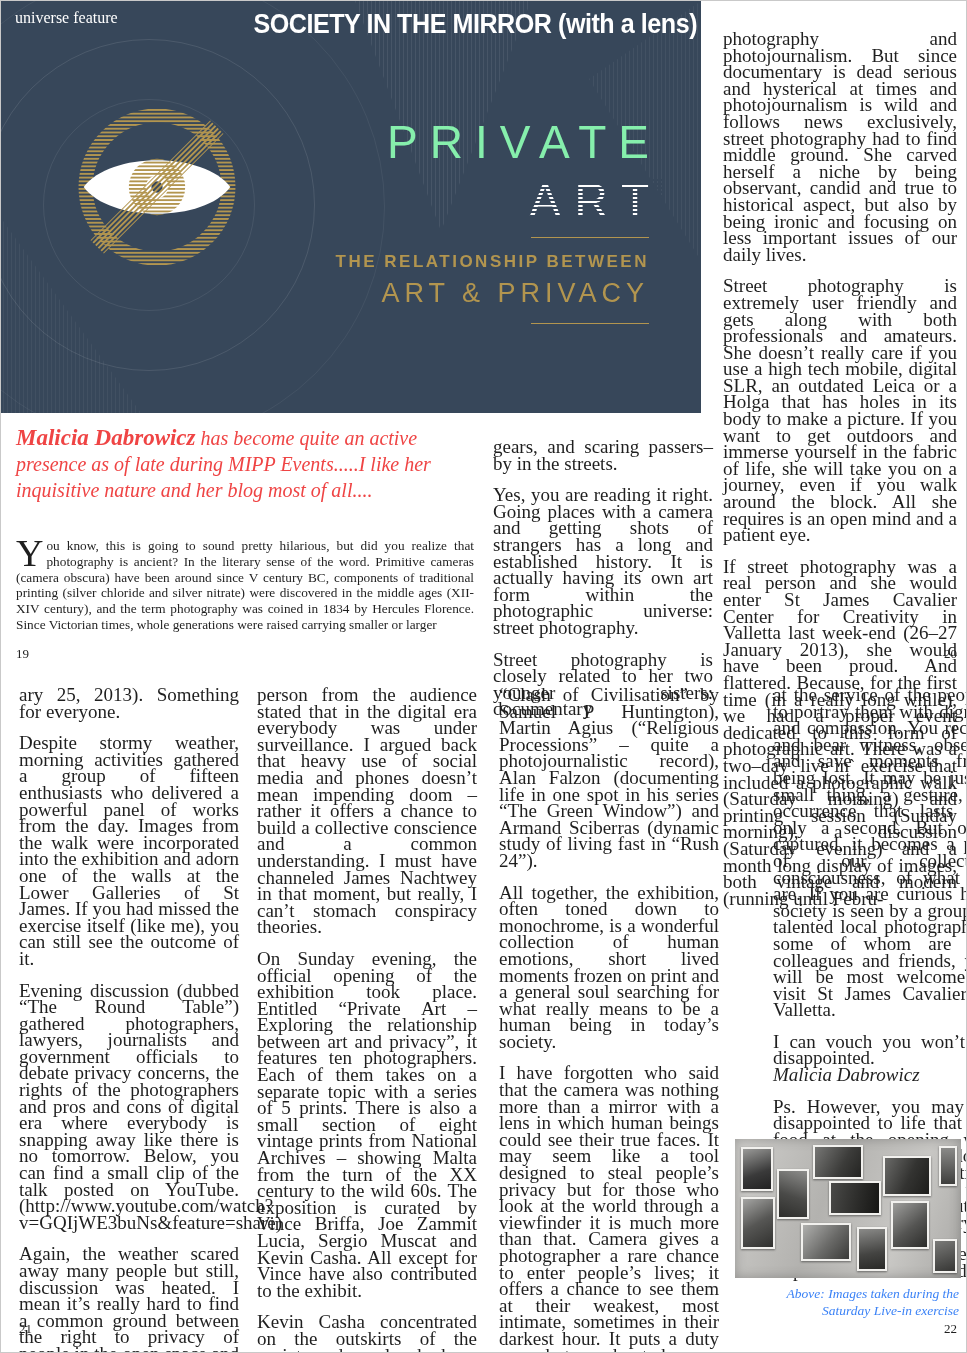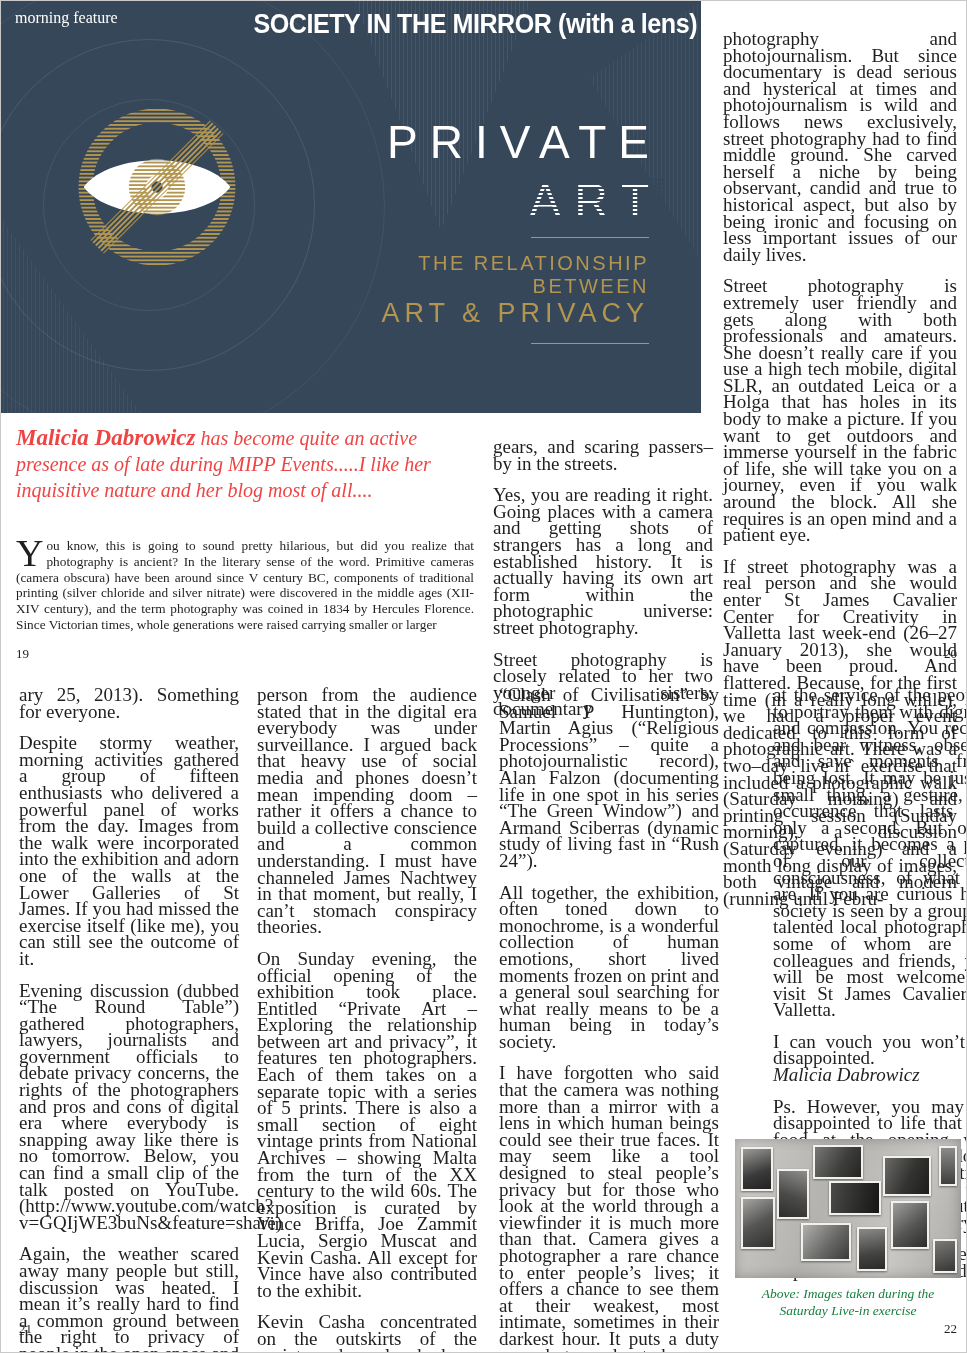--- a/index.html
+++ b/index.html
@@ -19,28 +19,28 @@
   .wedge3{left:-10px;top:180px;width:150px;height:232px;clip-path:polygon(0 100%,0 10%,100% 100%);opacity:.35;}
 
   .kicker{position:absolute;left:14px;top:8px;color:#ffffff;font-size:16px;font-family:"Liberation Serif",serif;}
   .banner{position:absolute;right:4px;top:8px;color:#ffffff;font-family:"Liberation Sans",sans-serif;
           font-weight:bold;font-size:27px;letter-spacing:-0.5px;transform:scaleX(0.93);transform-origin:right top;white-space:nowrap;}
 
   .logo{position:absolute;left:62px;top:92px;}
 
   .title-block{position:absolute;right:52px;top:118px;width:320px;text-align:right;
                font-family:"Liberation Sans",sans-serif;}
-  .title-private{color:#ffffff;font-size:46px;font-weight:400;letter-spacing:12px;margin-right:-12px;line-height:1;text-align:right;}
+  .title-private{color:#86efac;font-size:46px;font-weight:400;letter-spacing:12px;margin-right:-12px;line-height:1;text-align:right;}
   .title-art{position:relative;display:inline-block;color:#ffffff;font-size:46px;font-weight:400;
              letter-spacing:14px;margin-right:-14px;line-height:1;margin-top:12px;}
   .title-art .stripes{position:absolute;inset:0;
       background:repeating-linear-gradient(to bottom,transparent 0 2.5px,#37475a 2.5px 4px);}
   .gold-rule{height:1px;background:#b2954f;width:118px;margin:14px 0 0 auto;}
-  .sub1{color:#b2954f;font-size:20px;font-weight:normal;letter-spacing:2.5px;margin-top:14px;}
-  .sub2{color:#b2954f;font-size:27px;font-weight:400;letter-spacing:5px;}
+  .sub1{color:#b2954f;font-size:17px;font-weight:bold;letter-spacing:2.5px;margin-top:14px;}
+  .sub2{color:#b2954f;font-size:27px;font-weight:400;letter-spacing:5px;margin-top:6px;}
 
   
   .col{position:absolute;font-size:19px;line-height:16.6px;text-align:justify;}
   .col p{margin:0 0 15px 0;}
   .col p:last-child{margin-bottom:0;}
 
   .col-p20{left:722px;top:30px;width:234px;}
 
   .intro{position:absolute;left:15px;top:424px;width:455px;font-style:italic;font-size:20px;
          line-height:26px;color:#ef4444;}
@@ -76,36 +76,36 @@
   .ph4{left:78px;top:6px;width:50px;height:34px;background:linear-gradient(120deg,#777775,#3c3c3a 60%,#242422);}
   .ph5{left:94px;top:42px;width:52px;height:34px;background:linear-gradient(100deg,#4a4a48,#2a2a28 60%,#161614);}
   .ph6{left:66px;top:84px;width:50px;height:38px;background:linear-gradient(130deg,#b0b0ae,#6a6a68 55%,#3a3a38);}
   .ph7{left:122px;top:88px;width:30px;height:44px;background:linear-gradient(170deg,#8a8a88,#444442 60%,#2a2a28);}
   .ph8{left:148px;top:17px;width:48px;height:40px;background:linear-gradient(115deg,#6a6a68,#333331 55%,#1d1d1b);}
   .ph9{left:156px;top:62px;width:38px;height:48px;background:linear-gradient(140deg,#9f9f9d,#555553 55%,#2c2c2a);}
   .ph10{left:204px;top:7px;width:18px;height:40px;background:linear-gradient(180deg,#8a8a88,#3f3f3d);}
   .ph11{left:198px;top:100px;width:24px;height:34px;background:linear-gradient(160deg,#7a7a78,#363634);}
 
   .caption{position:absolute;left:736px;top:1284px;width:222px;font-style:italic;font-size:13.5px;
-           line-height:17px;color:#15803d;text-align:center;}
+           line-height:17px;color:#3b82f6;text-align:right;}
 </style>
 </head>
 <body>
 
 <div class="page">
 
   <section class="panel">
     <div class="deco-ring ring2"></div>
     <div class="deco-ring ring1"></div>
     <div class="deco-ring ring3"></div>
     <div class="wedge wedge1"></div>
     <div class="wedge wedge2"></div>
     <div class="wedge wedge3"></div>
 
-    <div class="kicker">morning feature</div>
+    <div class="kicker">universe feature</div>
     <div class="banner">SOCIETY IN THE MIRROR (with a lens)</div>
 
     <svg class="logo" width="188" height="188" viewBox="0 0 200 200">
       <defs>
         <pattern id="gh" width="4" height="4" patternUnits="userSpaceOnUse">
           <rect y="1" width="4" height="2" fill="#b2954f"></rect>
         </pattern>
       </defs>
       <circle cx="100" cy="100" r="76" fill="none" stroke="url(#gh)" stroke-width="15"></circle>
       <path d="M22,100 C50,62 150,62 178,100 C150,138 50,138 22,100 Z" fill="#ffffff"></path>

